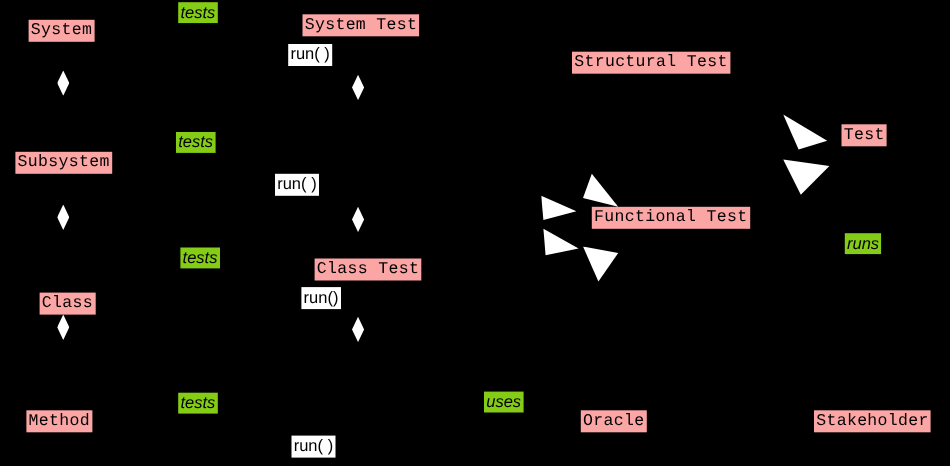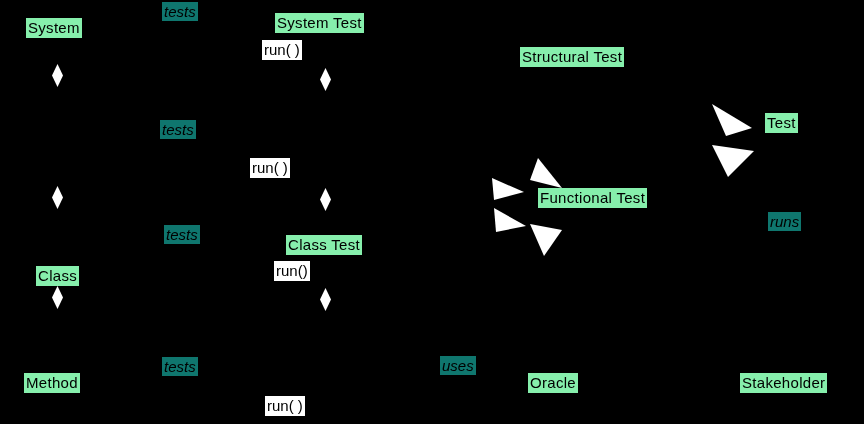--- a/index.html
+++ b/index.html
@@ -11,43 +11,43 @@
     position: relative;
     width: 864px;
     height: 424px;
     background: #000000;
     overflow: hidden;
     font-family: "Liberation Sans", sans-serif;
   }
   
   .node-label {
     position: absolute;
-    background: #86efac;
+    background: #fca5a5;
     color: #000000;
-    font-family: Liberation Sans, sans-serif;
+    font-family: Liberation Mono, monospace;
     font-size: 15px;
     line-height: 20px;
     white-space: nowrap;
     padding: 0 2px;
     letter-spacing: 0.3px;
   }
   .op-label {
     position: absolute;
     background: #ffffff;
     color: #000000;
     font-family: Liberation Sans, sans-serif;
     font-size: 15px;
     line-height: 20px;
     white-space: nowrap;
     padding: 0 2px;
   }
   
   .assoc-label {
     position: absolute;
-    background: #0f766e;
+    background: #84cc16;
     color: #000000;
     font-family: "Liberation Sans", sans-serif;
     font-style: italic;
     font-size: 15px;
     line-height: 19px;
     white-space: nowrap;
     padding: 0 2px;
   }
   
   .diamond {
@@ -67,20 +67,21 @@
 </style>
 </head>
 <body>
 
 <div id="diagram">
 
   <div class="node-label" style="left:26px; top:18px;">System</div>
 
   <div class="diamond" style="left:52px; top:64px;"></div>
 
+  <div class="node-label" style="left:14px; top:138px;">Subsystem</div>
 
   <div class="diamond" style="left:52px; top:186px;"></div>
 
   <div class="node-label" style="left:36px; top:242px;margin-top:24px;">Class</div>
 
   <div class="diamond" style="left:52px; top:286px;"></div>
 
   <div class="node-label" style="left:24px; top:373px;">Method</div>
 
   <div class="assoc-label" style="left:162px; top:2px;">tests</div>

